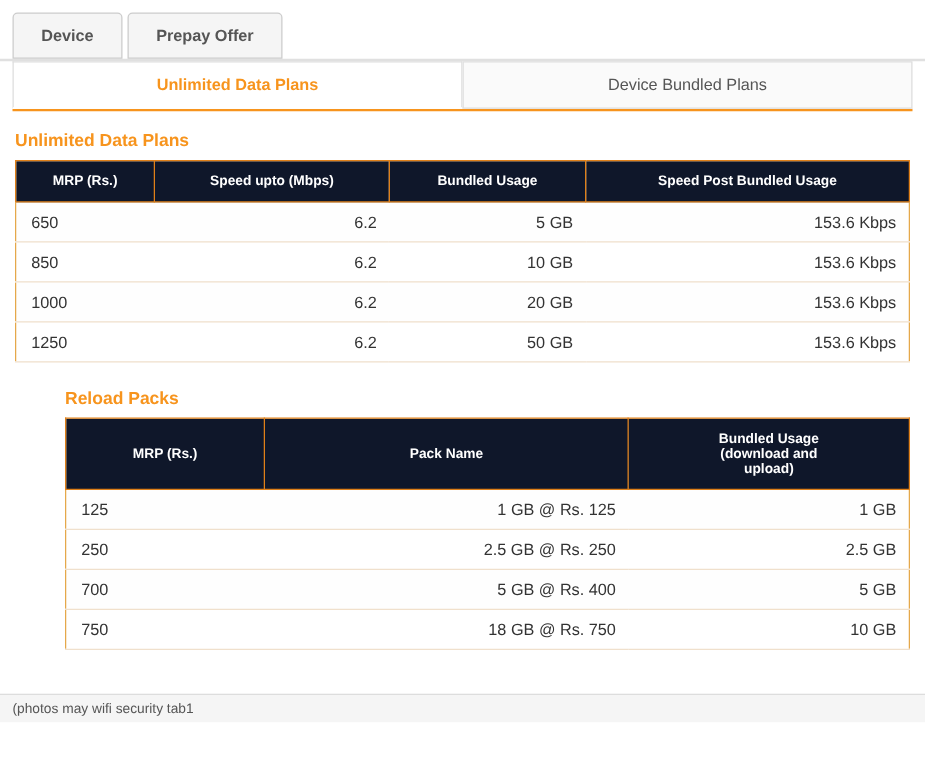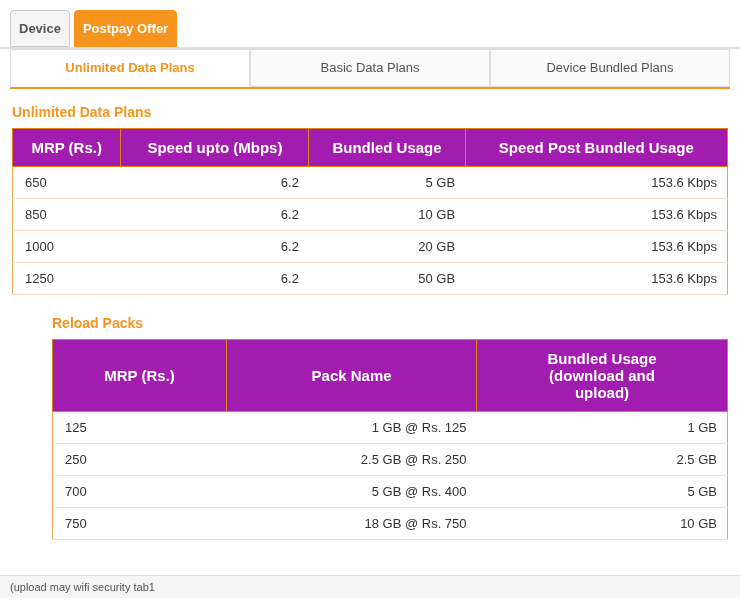--- a/index.html
+++ b/index.html
@@ -1,21 +1,21 @@
 <!DOCTYPE html>
 <html><head>
   <meta charset="utf-8">
   <style>
     * { box-sizing: border-box; margin: 0; padding: 0; }
     body { font-family: Arial, sans-serif; font-size: 13px; background: #fff; color: #333; width: 740px; }
 
     
     .top-tabs { display: flex; border-bottom: 2px solid #e0e0e0; padding: 10px 10px 0 10px; gap: 4px; }
     .top-tab {
-      padding: 10px 8px;
+      padding: 10px 22px;
       border-radius: 4px 4px 0 0;
       cursor: pointer;
       font-size: 13px;
       font-weight: bold;
       border: 1px solid #ccc;
       background: #f5f5f5;
       color: #555;
     }
     .top-tab.active {
       background: #f7941d;
@@ -49,25 +49,25 @@
     .section-title {
       color: #f7941d;
       font-weight: bold;
       font-size: 14px;
       margin-bottom: 8px;
     }
 
     
     .plan-table { width: 100%; border-collapse: collapse; margin-bottom: 20px; border: 1px solid #e5a84a; }
     .plan-table th {
-      background: #a21caf;
+      background: #0f172a;
       color: #fff;
       padding: 10px 8px;
       text-align: center;
-      font-size: 15px;
+      font-size: 11px;
       font-weight: bold;
       border: 1px solid #e08018;
     }
     .plan-table td {
       padding: 8px 10px;
       text-align: right;
       border-bottom: 1px solid #f0e0cc;
       font-size: 13px;
     }
     .plan-table tr:nth-child(even) td { background: #fff; }
@@ -85,31 +85,28 @@
       color: #555;
     }
   </style>
 </head>
 <body>
 
 <div class="top-tabs">
   <div class="top-tab">
     <span>Device</span>
   </div>
-  <div class="top-tab active">
-    <span>Postpay Offer</span>
+  <div class="top-tab">
+    <span>Prepay Offer</span>
   </div>
 </div>
 
 <div class="sub-tabs">
   <div class="sub-tab active">
     <span>Unlimited Data Plans</span>
-  </div>
-  <div class="sub-tab">
-    <span>Basic Data Plans</span>
   </div>
   <div class="sub-tab">
     <span>Device Bundled Plans</span>
   </div>
 </div>
 
 <div class="content">
 
   <div>
     <div class="section-title">Unlimited Data Plans</div>
@@ -182,14 +179,14 @@
             <td>18 GB @ Rs. 750</td>
             <td>10 GB</td>
           </tr>
         </tbody>
     </table>
   </div>
 
 </div>
 
 <div class="bottom-bar">
-  <span>(upload may wifi security tab1</span>
+  <span>(photos may wifi security tab1</span>
 </div>
 
 </body></html>

